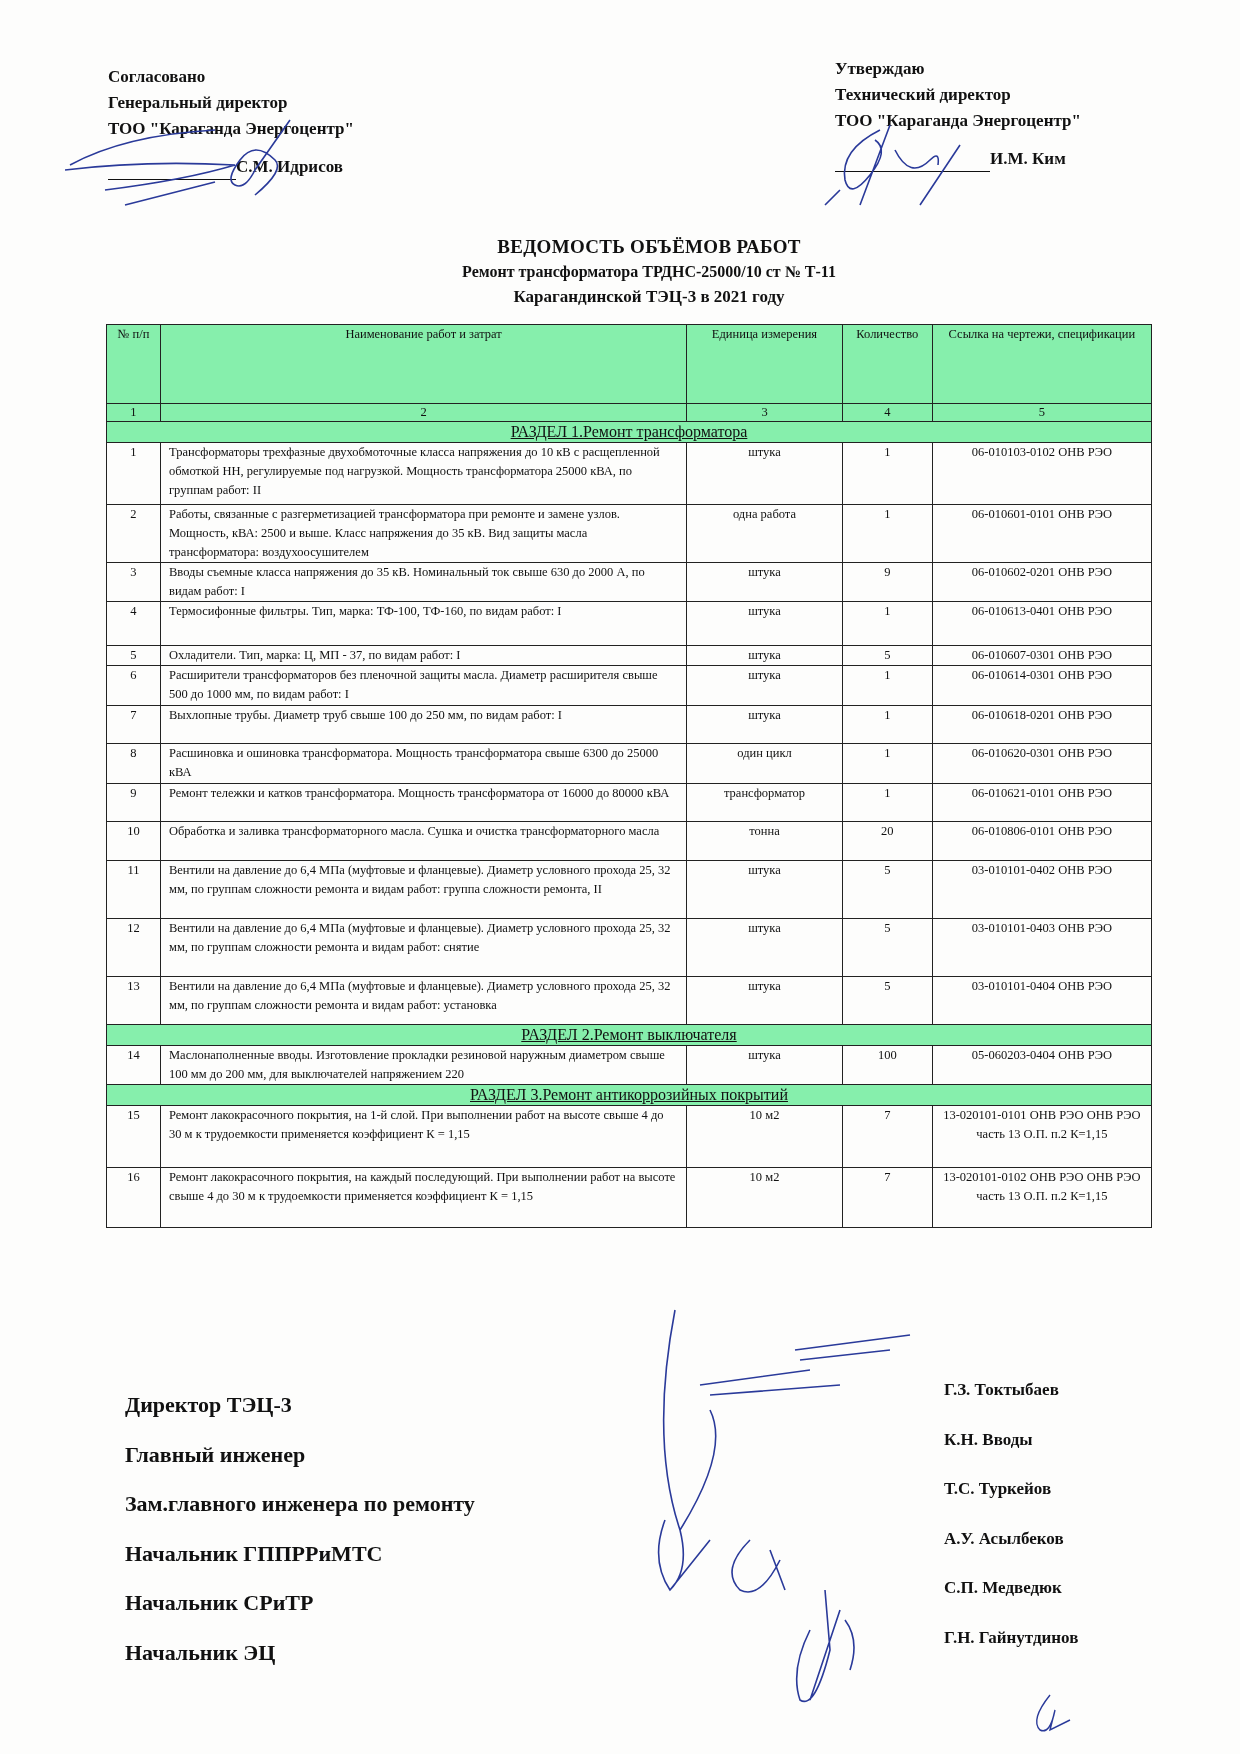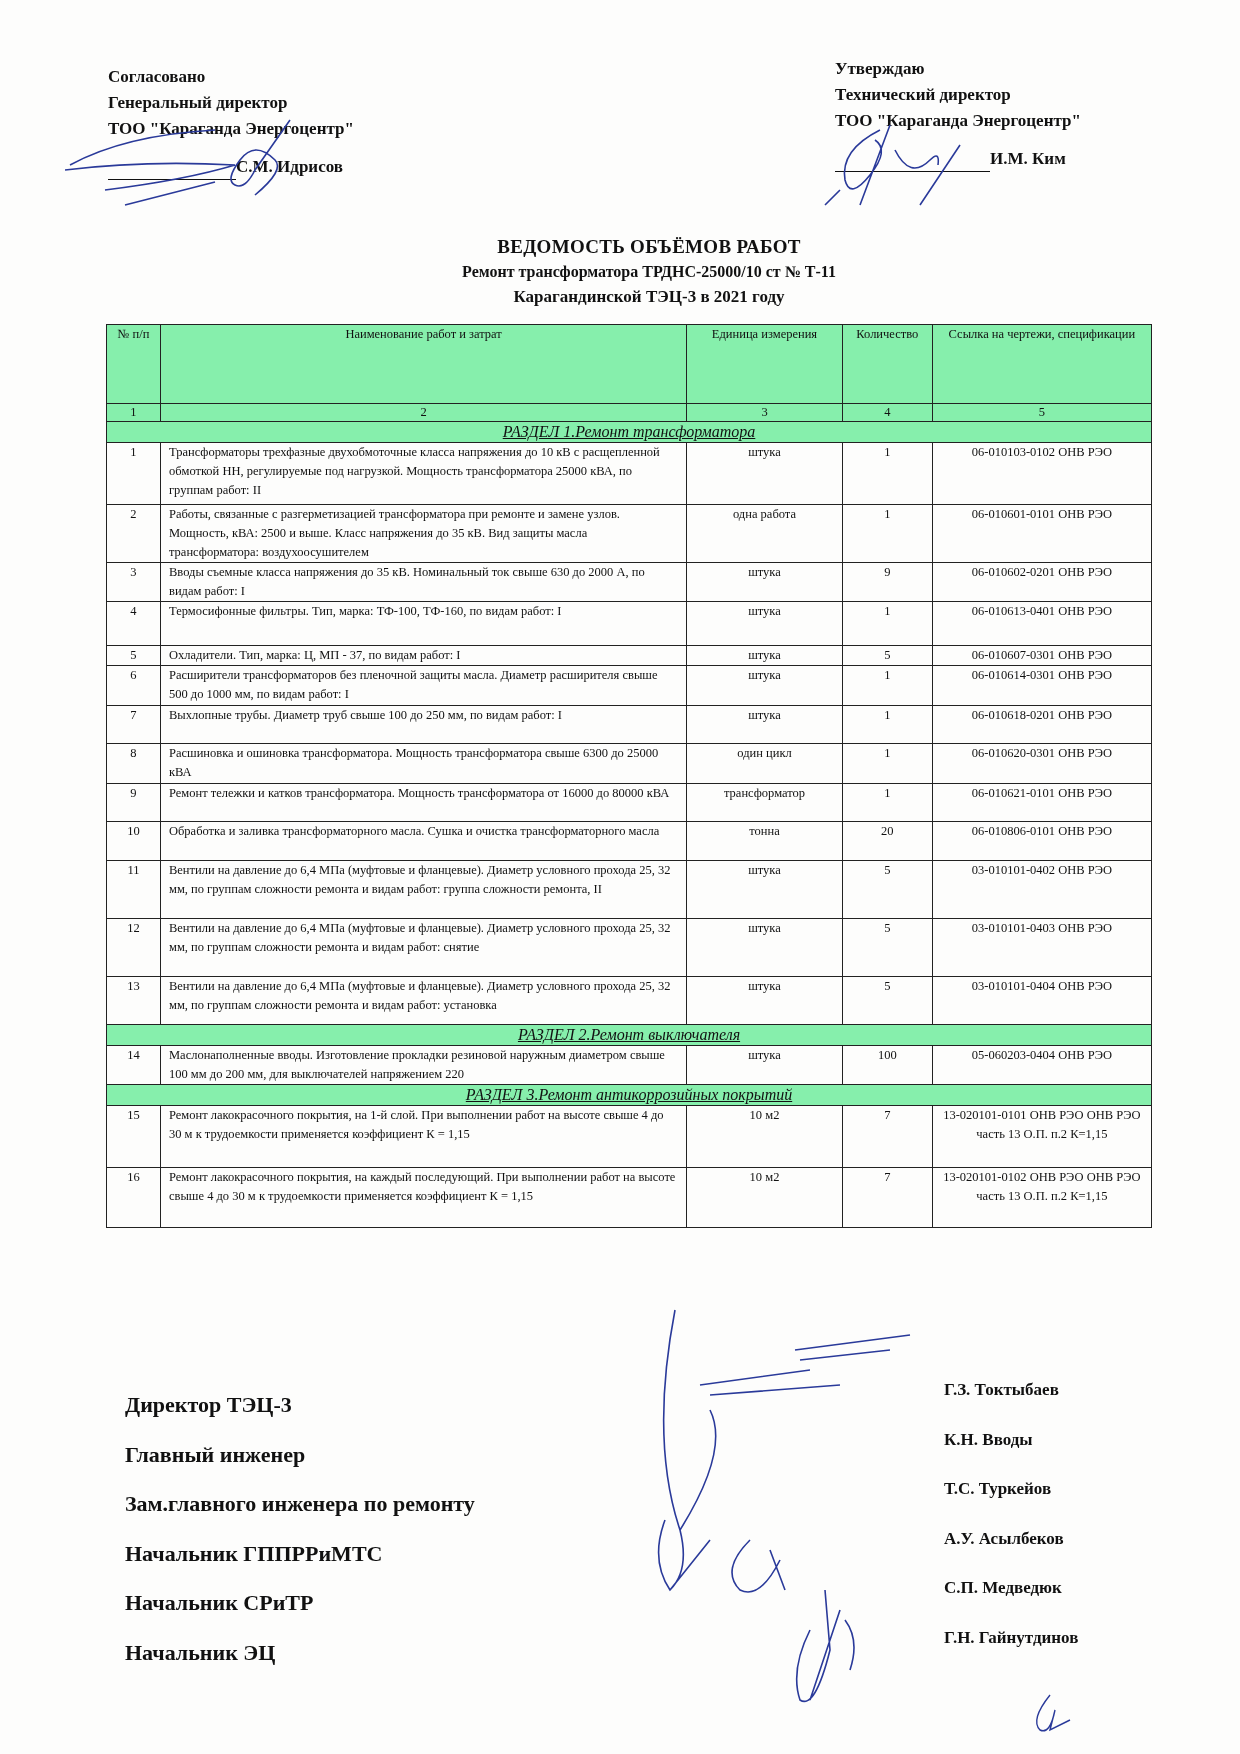--- a/index.html
+++ b/index.html
@@ -19,21 +19,21 @@
     .title-sub2 { font-size:17px; line-height:25px; }
 
     table.works {
       position:absolute; left:106px; top:324px; width:1046px;
       border-collapse:collapse; font-size:12.5px; line-height:19px;
     }
     table.works td, table.works th { border:1.3px solid #222; padding:0 8px; vertical-align:top; font-weight:normal; }
     .shade { background:#86efac; }
     .hdr th { height:78px; vertical-align:middle; text-align:center; font-size:12.5px; }
     .colnums td { text-align:center; height:17px; line-height:17px; }
-    .section td { text-align:center; font-weight:bold; font-size:16px; line-height:20px; height:20px; text-decoration:underline;font-style:italic; }
+    .section td { text-align:center; font-weight:bold; font-size:16px; line-height:20px; height:20px; text-decoration:underline; }
     td.num { text-align:center; width:34px; padding-top:4px; }
     td.name { width:480px; padding-left:12px; padding-top:1px; }
     td.unit { text-align:center; width:130px; }
     td.qty { text-align:center; width:68px; }
     td.ref { text-align:center; width:190px; }
 
     .footer-left { position:absolute; left:125px; top:1392px; font-weight:bold; font-size:22px; }
     .footer-left div, .footer-right div { height:49.5px; }
     .footer-right { position:absolute; left:944px; top:1380px; font-weight:bold; font-size:17px; }
   </style>

